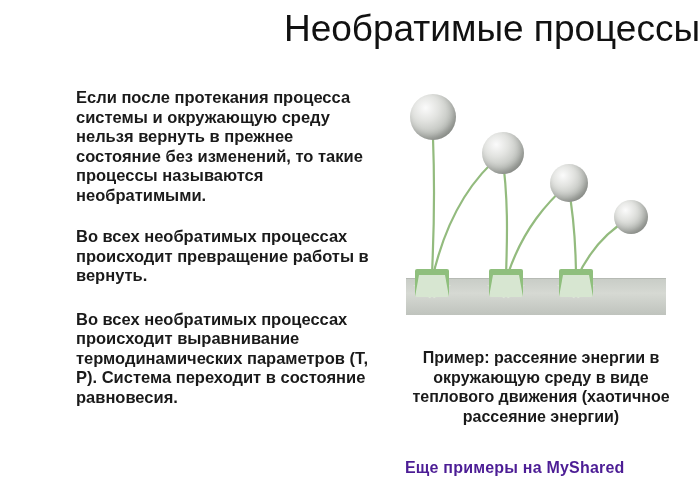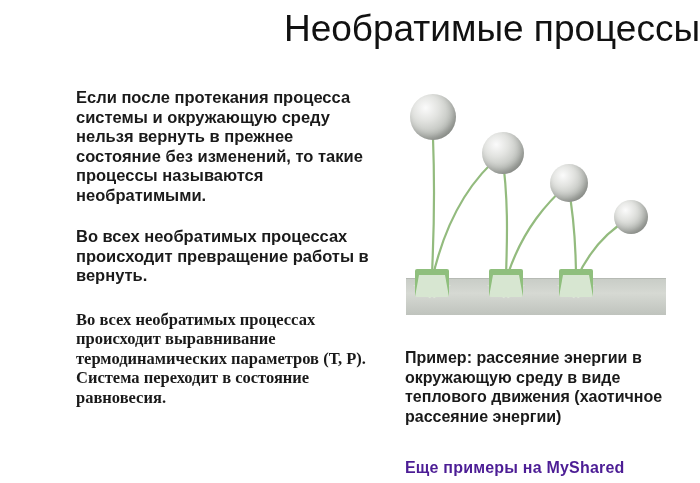--- a/index.html
+++ b/index.html
@@ -43,21 +43,21 @@
     line-height: 19.5px;
     color: #1a1a1a;
     font-weight: bold;
     margin-left: 33px;
   }
   .para {
     margin: 0 0 22px 0;
     font-weight: bold;
   }
   .para.p2 { margin-bottom: 24px; }
-  .para.p3 { margin-bottom: 0; font-family: Liberation Serif, serif; }
+  .para.p3 { margin-bottom: 0; }
   .b { font-weight: bold; }
 
   
   .figure {
     position: absolute;
     left: 398px;
     top: 88px;
     width: 270px;
     height: 240px;
   }
@@ -127,20 +127,21 @@
   
   .caption {
     position: absolute;
     left: 405px;
     top: 348px;
     width: 272px;
     font-size: 16px;
     line-height: 19.5px;
     color: #1a1a1a;
     font-weight: bold;
+    text-align: center;
   }
 
   
   .watermark {
     position: absolute;
     left: 405px;
     bottom: 6px;
     width: 290px;
     font-size: 16px;
     color: #4c1d95;

